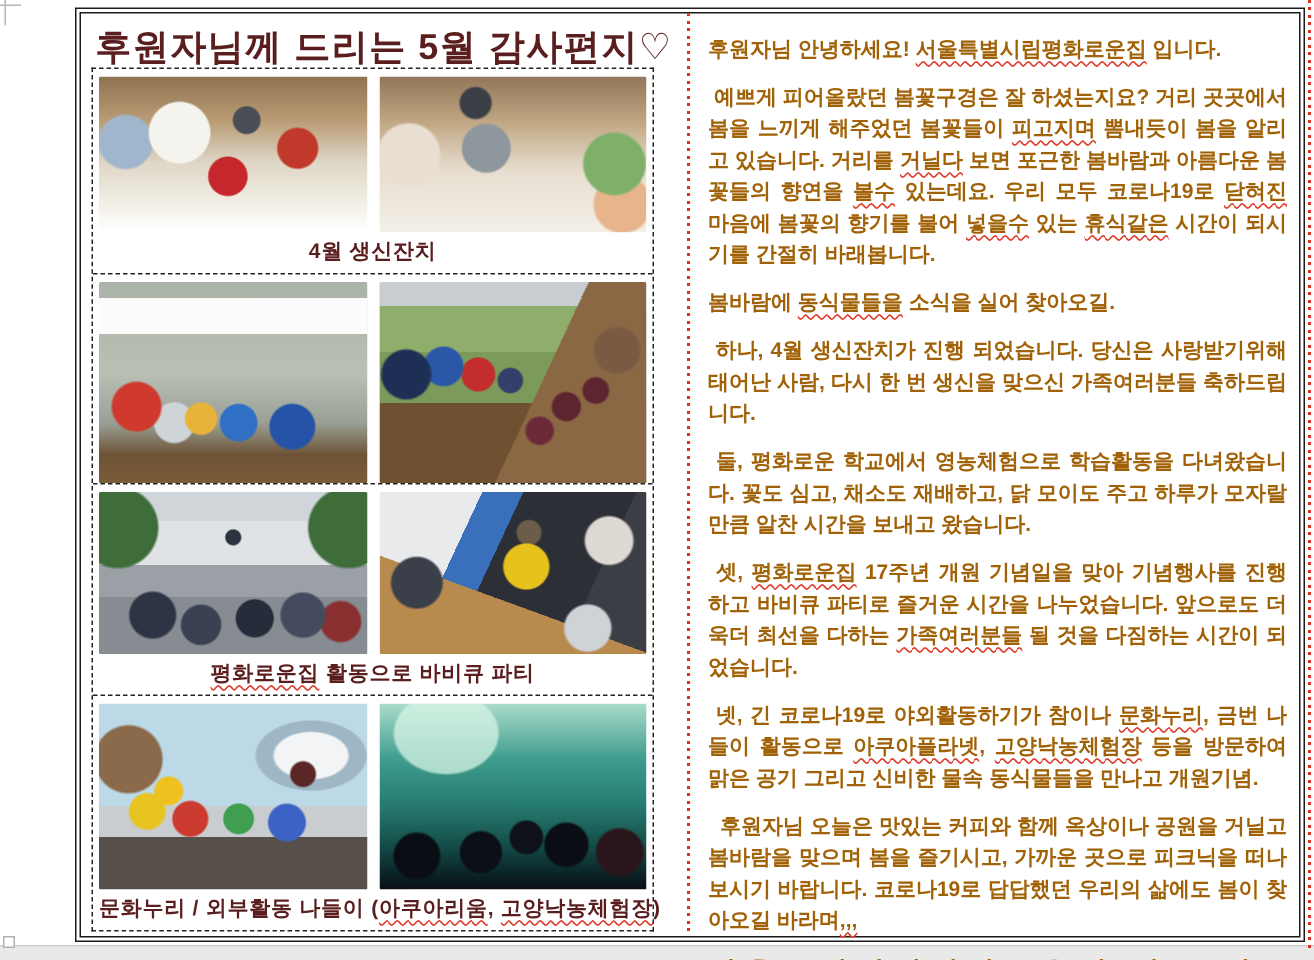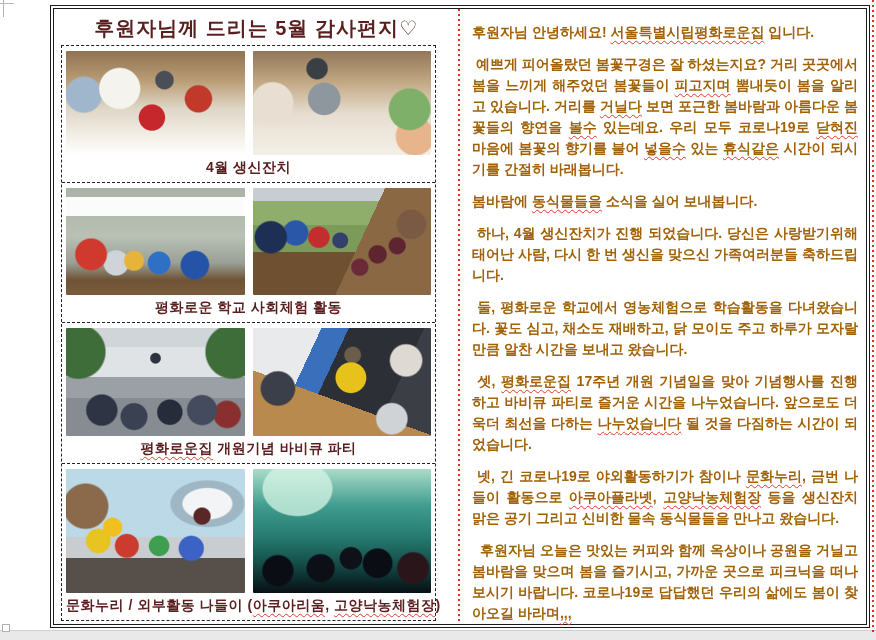--- a/index.html
+++ b/index.html
@@ -19,21 +19,21 @@
   .red-edge.outer{left:872px;}
 
   
   .doc{position:absolute;left:50px;top:5px;width:818px;height:621px;border:1px solid #1b1b1b;}
   .doc-inner{position:absolute;inset:2px;border:1px solid #1b1b1b;}
   .col-divider{position:absolute;left:404px;top:0;bottom:0;width:2px;
     background:repeating-linear-gradient(to bottom,#e03020 0 2px,transparent 2px 5px);}
 
   
   .page-title{position:absolute;left:0;top:6px;width:404px;text-align:center;
-    color:#5a1e1e;font-size:20px;font-weight:800;letter-spacing:1px;}
+    color:#5a1e1e;font-size:24px;font-weight:800;letter-spacing:1px;}
   .photo-frame{position:absolute;left:7px;top:36px;width:375px;height:576px;
     border:1px dashed #222;display:flex;flex-direction:column;box-sizing:border-box;}
   .section{display:flex;flex-direction:column;box-sizing:border-box;padding:5px 4px 0;}
   .section.divided{border-bottom:1px dashed #222;}
   .s1{height:137px;} .s2{height:140px;} .s3{height:141px;} .s4{flex:1;}
   .ph-row{display:flex;gap:8px;flex:1;}
   .ph{flex:1;border-radius:1px;}
   .caption{text-align:center;color:#5a1e1e;font-size:14px;font-weight:800;
     letter-spacing:.5px;padding:4px 0 5px;white-space:pre;}
 
@@ -138,49 +138,48 @@
           <div class="ph p-r1b"></div>
         </div>
         <div class="caption"><span>4월 생신잔치</span></div>
       </div>
 
       <div class="section s2 divided">
         <div class="ph-row">
           <div class="ph p-r2a"></div>
           <div class="ph p-r2b"></div>
         </div>
-        <div class="caption"><span>평화로운 학교 사회체험 활동</span></div>
       </div>
 
       <div class="section s3 divided">
         <div class="ph-row">
           <div class="ph p-r3a"></div>
           <div class="ph p-r3b"></div>
         </div>
-        <div class="caption"><span class="sp">평화로운집</span><span> 개원기념 바비큐 파티</span></div>
+        <div class="caption"><span class="sp">평화로운집</span><span> 활동으로 바비큐 파티</span></div>
       </div>
 
       <div class="section s4">
         <div class="ph-row">
           <div class="ph p-r4a"></div>
           <div class="ph p-r4b"></div>
         </div>
         <div class="caption"><span>문화누리 / 외부활동 나들이 (</span><span class="sp">아쿠아리움</span><span>, </span><span class="sp">고양낙농체험장</span><span>)</span></div>
       </div>
 
     </div>
 
     <div class="col-divider"></div>
 
     <div class="letter">
       <p><span>후원자님 안녕하세요! </span><span class="sp">서울특별시립평화로운집</span><span> 입니다.</span></p>
       <p><span> 예쁘게 피어올랐던 봄꽃구경은 잘 하셨는지요? 거리 곳곳에서 봄을 느끼게 해주었던 봄꽃들이 </span><span class="sp">피고지며</span><span> 뽐내듯이 봄을 알리고 있습니다. 거리를 </span><span class="sp">거닐다</span><span> 보면 포근한 봄바람과 아름다운 봄꽃들의 향연을 </span><span class="sp">볼수</span><span> 있는데요. 우리 모두 코로나19로 </span><span class="sp">닫혀진</span><span> 마음에 봄꽃의 향기를 불어 </span><span class="sp">넣을수</span><span> 있는 </span><span class="sp">휴식같은</span><span> 시간이 되시기를 간절히 바래봅니다.</span></p>
-      <p><span>봄바람에 </span><span class="sp">동식물들을</span><span> 소식을 실어 보내봅니다.</span></p>
+      <p><span>봄바람에 </span><span class="sp">동식물들을</span><span> 소식을 실어 찾아오길.</span></p>
       <p><span> 하나, 4월 생신잔치가 진행 되었습니다. 당신은 사랑받기위해 태어난 사람, 다시 한 번 생신을 맞으신 가족여러분들 축하드립니다.</span></p>
       <p><span> 둘, 평화로운 학교에서 영농체험으로 학습활동을 다녀왔습니다. 꽃도 심고, 채소도 재배하고, 닭 모이도 주고 하루가 모자랄 만큼 알찬 시간을 보내고 왔습니다.</span></p>
-      <p><span> 셋, </span><span class="sp">평화로운집</span><span> 17주년 개원 기념일을 맞아 기념행사를 진행하고 바비큐 파티로 즐거운 시간을 나누었습니다. 앞으로도 더욱더 최선을 다하는 </span><span class="sp">나누었습니다</span><span> 될 것을 다짐하는 시간이 되었습니다.</span></p>
-      <p><span> 넷, 긴 코로나19로 야외활동하기가 참이나 </span><span class="sp">문화누리</span><span>, 금번 나들이 활동으로 </span><span class="sp">아쿠아플라넷</span><span>, </span><span class="sp">고양낙농체험장</span><span> 등을 생신잔치 맑은 공기 그리고 신비한 물속 동식물들을 만나고 왔습니다.</span></p>
+      <p><span> 셋, </span><span class="sp">평화로운집</span><span> 17주년 개원 기념일을 맞아 기념행사를 진행하고 바비큐 파티로 즐거운 시간을 나누었습니다. 앞으로도 더욱더 최선을 다하는 </span><span class="sp">가족여러분들</span><span> 될 것을 다짐하는 시간이 되었습니다.</span></p>
+      <p><span> 넷, 긴 코로나19로 야외활동하기가 참이나 </span><span class="sp">문화누리</span><span>, 금번 나들이 활동으로 </span><span class="sp">아쿠아플라넷</span><span>, </span><span class="sp">고양낙농체험장</span><span> 등을 방문하여 맑은 공기 그리고 신비한 물속 동식물들을 만나고 개원기념.</span></p>
       <p><span>  후원자님 오늘은 맛있는 커피와 함께 옥상이나 공원을 거닐고 봄바람을 맞으며 봄을 즐기시고, 가까운 곳으로 피크닉을 떠나보시기 바랍니다. 코로나19로 답답했던 우리의 삶에도 봄이 찾아오길 바라며</span><span class="sp">,,,</span></p>
       <div class="signature"><span class="sp">서울특별시립평화로운집</span><span> 가족 일동</span></div>
     </div>
 
   </div>
 </div>
 
 </body></html>

